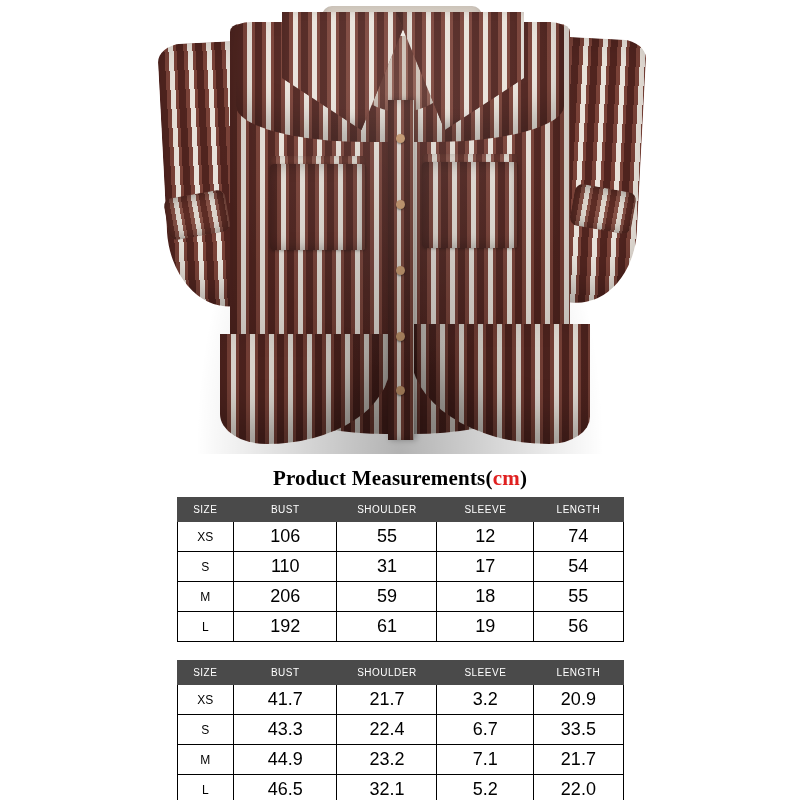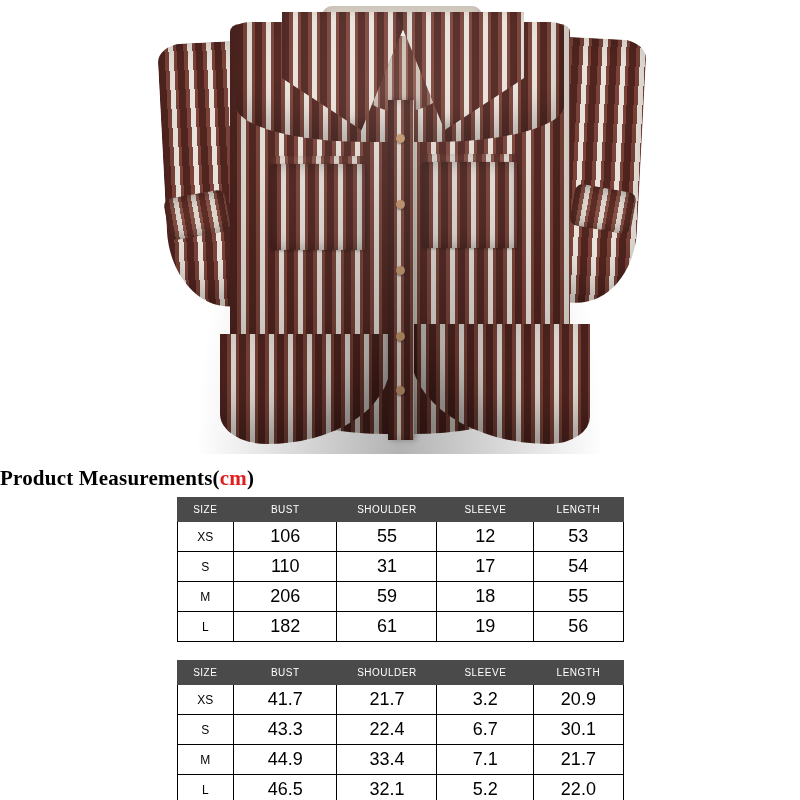--- a/index.html
+++ b/index.html
@@ -247,21 +247,21 @@
     inset: 0;
     pointer-events: none;
     background:
       radial-gradient(ellipse at 50% 20%, rgba(255,255,255,0.10), rgba(255,255,255,0) 55%),
       radial-gradient(ellipse at 50% 100%, rgba(0,0,0,0.30), rgba(0,0,0,0) 60%);
   }
 
   
   .table-block { width: 800px; }
   .table-title {
-    text-align: left;
+    text-align: center;
     font-size: 21px;
     font-weight: bold;
     letter-spacing: 0.2px;
     margin: 0;
     padding: 4px 0 6px 0;
     font-family: "Liberation Serif", serif;
   }
   .unit-cm { color: #e02020; }
   table.size-table {
     border-collapse: collapse;
@@ -365,39 +365,39 @@
         <th>SLEEVE</th>
         <th>LENGTH</th>
       </tr>
     </thead>
     <tbody>
       <tr>
         <td class="size-col">XS</td>
         <td>106</td>
         <td>55</td>
         <td>12</td>
-        <td>53</td>
+        <td>74</td>
       </tr>
       <tr>
         <td class="size-col">S</td>
         <td>110</td>
         <td>31</td>
         <td>17</td>
         <td>54</td>
       </tr>
       <tr>
         <td class="size-col">M</td>
         <td>206</td>
         <td>59</td>
         <td>18</td>
         <td>55</td>
       </tr>
       <tr>
         <td class="size-col">L</td>
-        <td>182</td>
+        <td>192</td>
         <td>61</td>
         <td>19</td>
         <td>56</td>
       </tr>
     </tbody>
   </table>
 </div>
 
 <div class="gap"></div>
 
@@ -425,26 +425,26 @@
         <td>41.7</td>
         <td>21.7</td>
         <td>3.2</td>
         <td>20.9</td>
       </tr>
       <tr>
         <td class="size-col">S</td>
         <td>43.3</td>
         <td>22.4</td>
         <td>6.7</td>
-        <td>30.1</td>
+        <td>33.5</td>
       </tr>
       <tr>
         <td class="size-col">M</td>
         <td>44.9</td>
-        <td>33.4</td>
+        <td>23.2</td>
         <td>7.1</td>
         <td>21.7</td>
       </tr>
       <tr>
         <td class="size-col">L</td>
         <td>46.5</td>
         <td>32.1</td>
         <td>5.2</td>
         <td>22.0</td>
       </tr>

